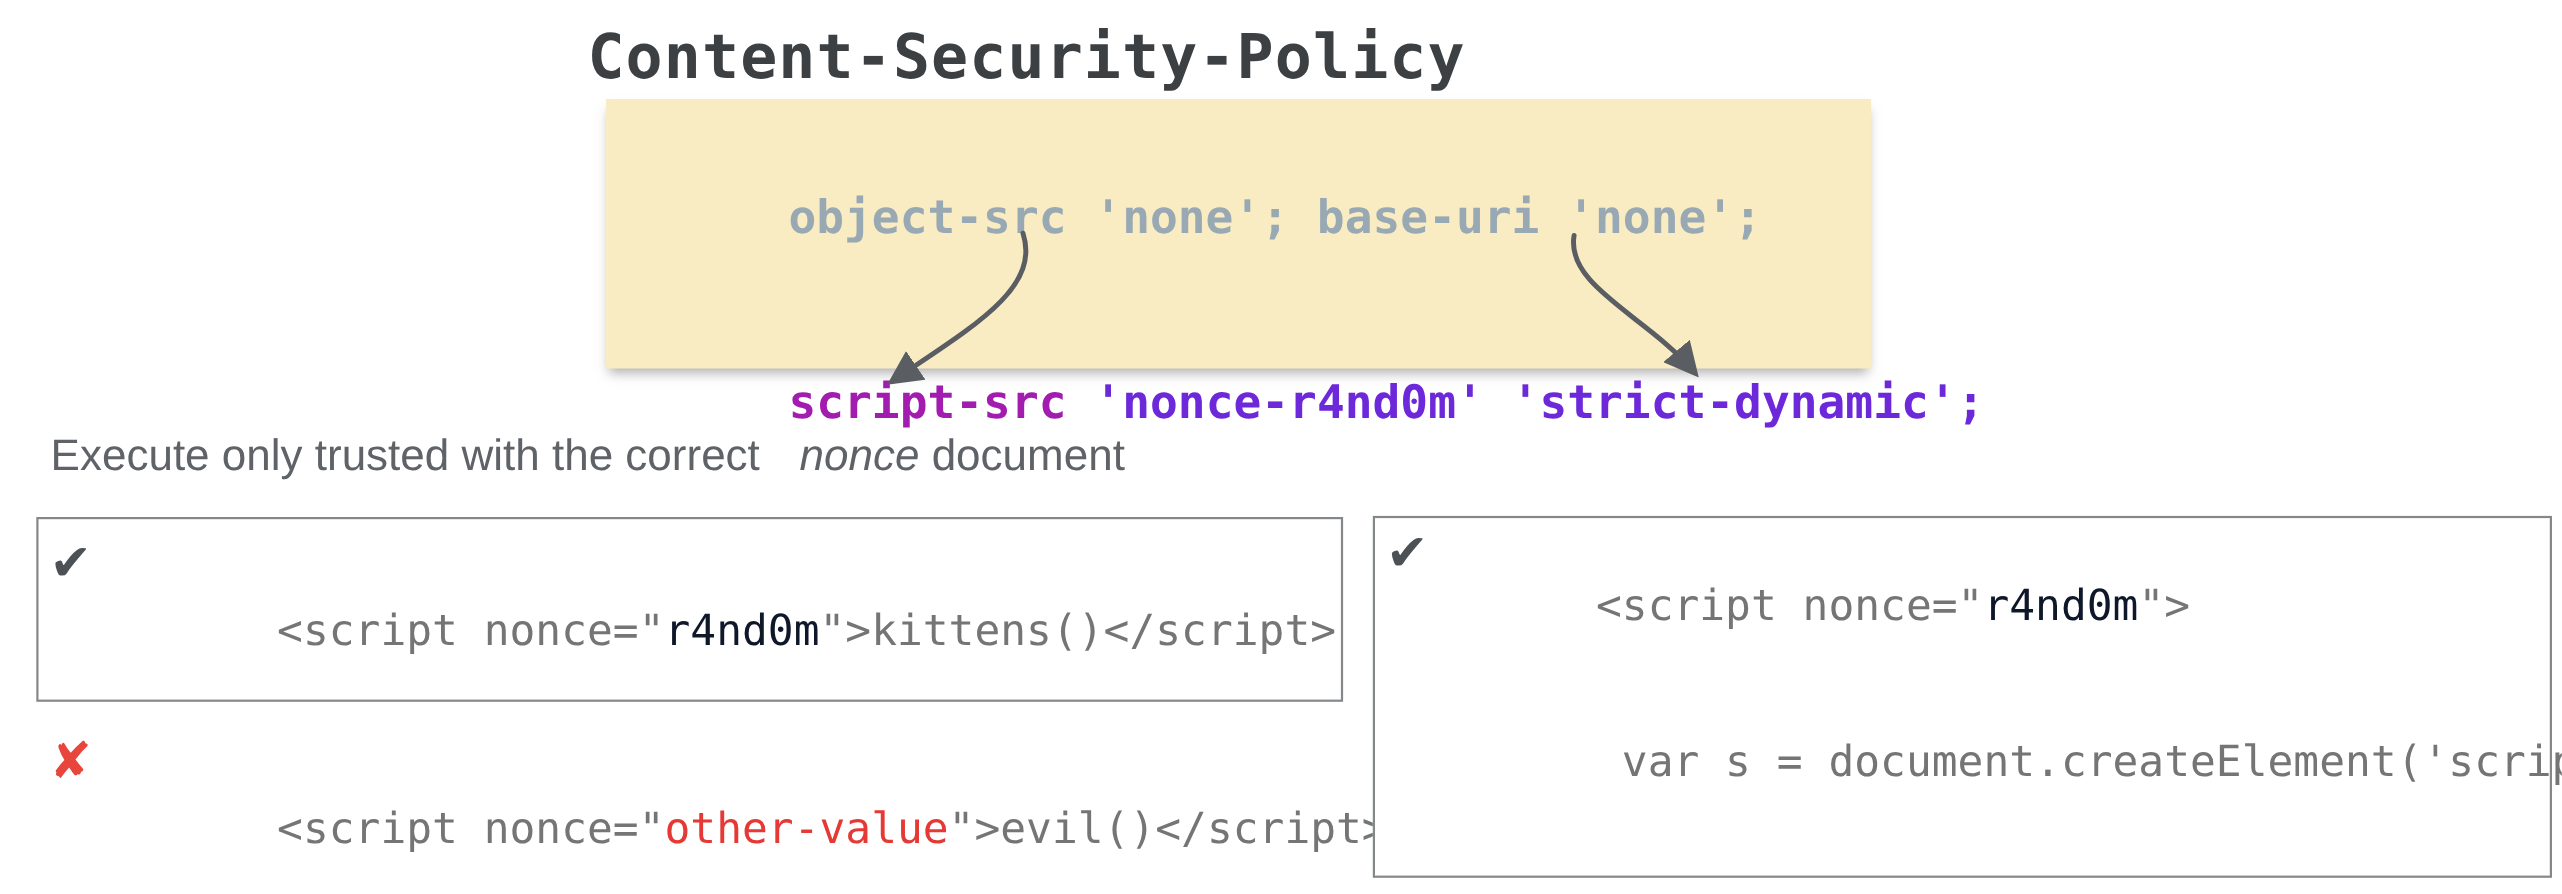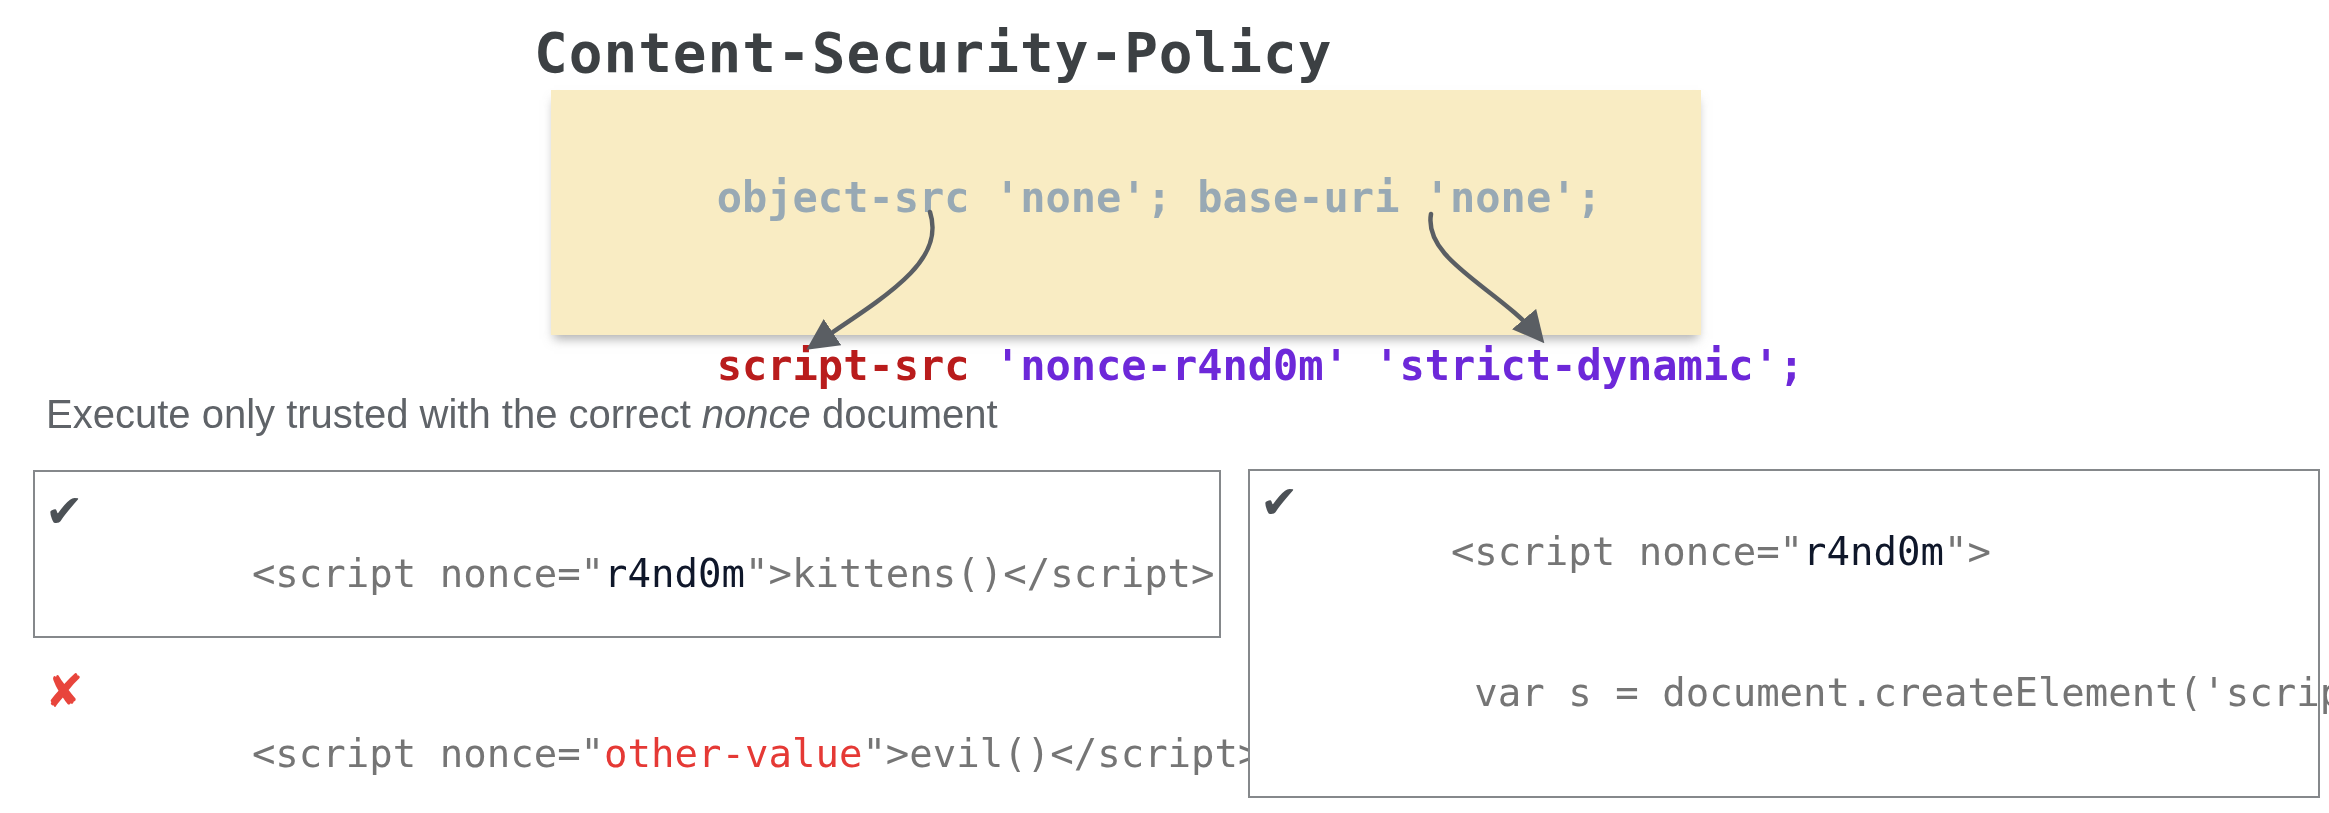--- a/index.html
+++ b/index.html
@@ -8,28 +8,28 @@
 
   .title{position:absolute;left:534px;top:20px;
          font-family:"DejaVu Sans Mono",monospace;font-weight:bold;font-size:56px;
          letter-spacing:1px;color:#3c4043;white-space:nowrap;}
 
   .policy-box{position:absolute;left:535px;top:90px;width:1150px;height:245px;
               background:#f9ecc3;box-sizing:border-box;padding:24px 0 0 14px;
               box-shadow:0 7px 10px -3px rgba(110,110,110,.55);margin-left:16px;}
   .pline{font-size:42px;font-weight:bold;line-height:56px;white-space:pre;}
   .muted{color:#98a9b4;}
-  .directive{color:#b91c1c;}
+  .directive{color:#a21caf;}
   .dark{color:#6d28d9;}
 
   .arrows{position:absolute;left:0;top:0;width:2329px;height:813px;pointer-events:none;}
 
   .caption{position:absolute;top:392px;font-family:"Liberation Sans",sans-serif;
            font-size:40px;color:#5f6368;white-space:nowrap;}
-  .caption em{}
+  .caption em{margin-left:25px;}
   .caption-left{left:46px;}
   .caption-right{left:1255px;}
 
   .code-box{position:absolute;background:#ffffff;border:2px solid #85888b;
             box-sizing:border-box;color:#757575;font-size:39px;}
   .left-box{left:33px;top:470px;width:1188px;height:168px;padding:12px 0 0 76px;}
   .right-box{left:1248px;top:469px;width:1072px;height:329px;padding:10px 0 0 60px;}
   .code-line{position:relative;white-space:pre;}
   .left-box .code-line{line-height:60px;}
   .right-box .code-line{line-height:47px;}

